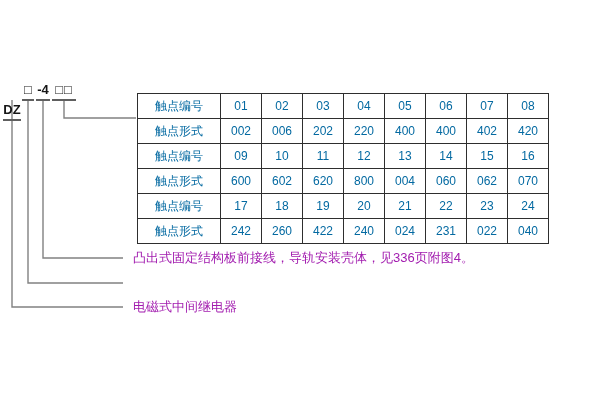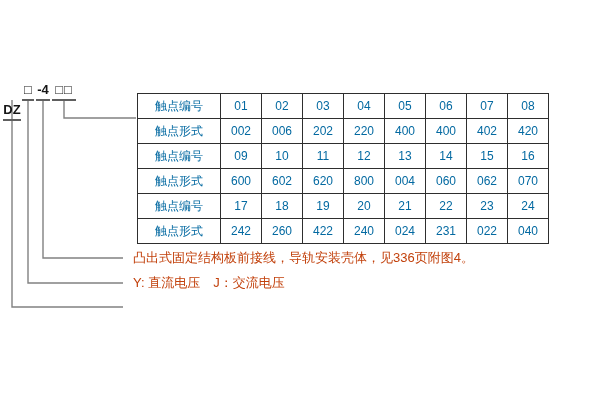--- a/index.html
+++ b/index.html
@@ -57,21 +57,21 @@
     padding: 0;
     color: #0369a1;
   }
   .spec-table td.rowlabel { font-size: 12px; }
   .ann {
     position: absolute;
     left: 133px;
     font-size: 13px;
     line-height: 14px;
     white-space: nowrap;
-    color: #c2410c;
+    color: #a21caf;
   }
   .ann-mounting  { top: 251px; }
   .ann-voltage   { top: 276px; }
   .ann-relaytype { top: 300px; }
 </style>
 </head>
 <body>
 
 <div class="canvas">
 
@@ -158,15 +158,15 @@
         <td>240</td>
         <td>024</td>
         <td>231</td>
         <td>022</td>
         <td>040</td>
       </tr>
     </tbody>
   </table>
 
   <div class="ann ann-mounting">凸出式固定结构板前接线，导轨安装壳体，见336页附图4。</div>
-  <div class="ann ann-voltage">Y: 直流电压　J：交流电压</div>
+  <div class="ann ann-relaytype">电磁式中间继电器</div>
 
 </div>
 
 </body></html>

